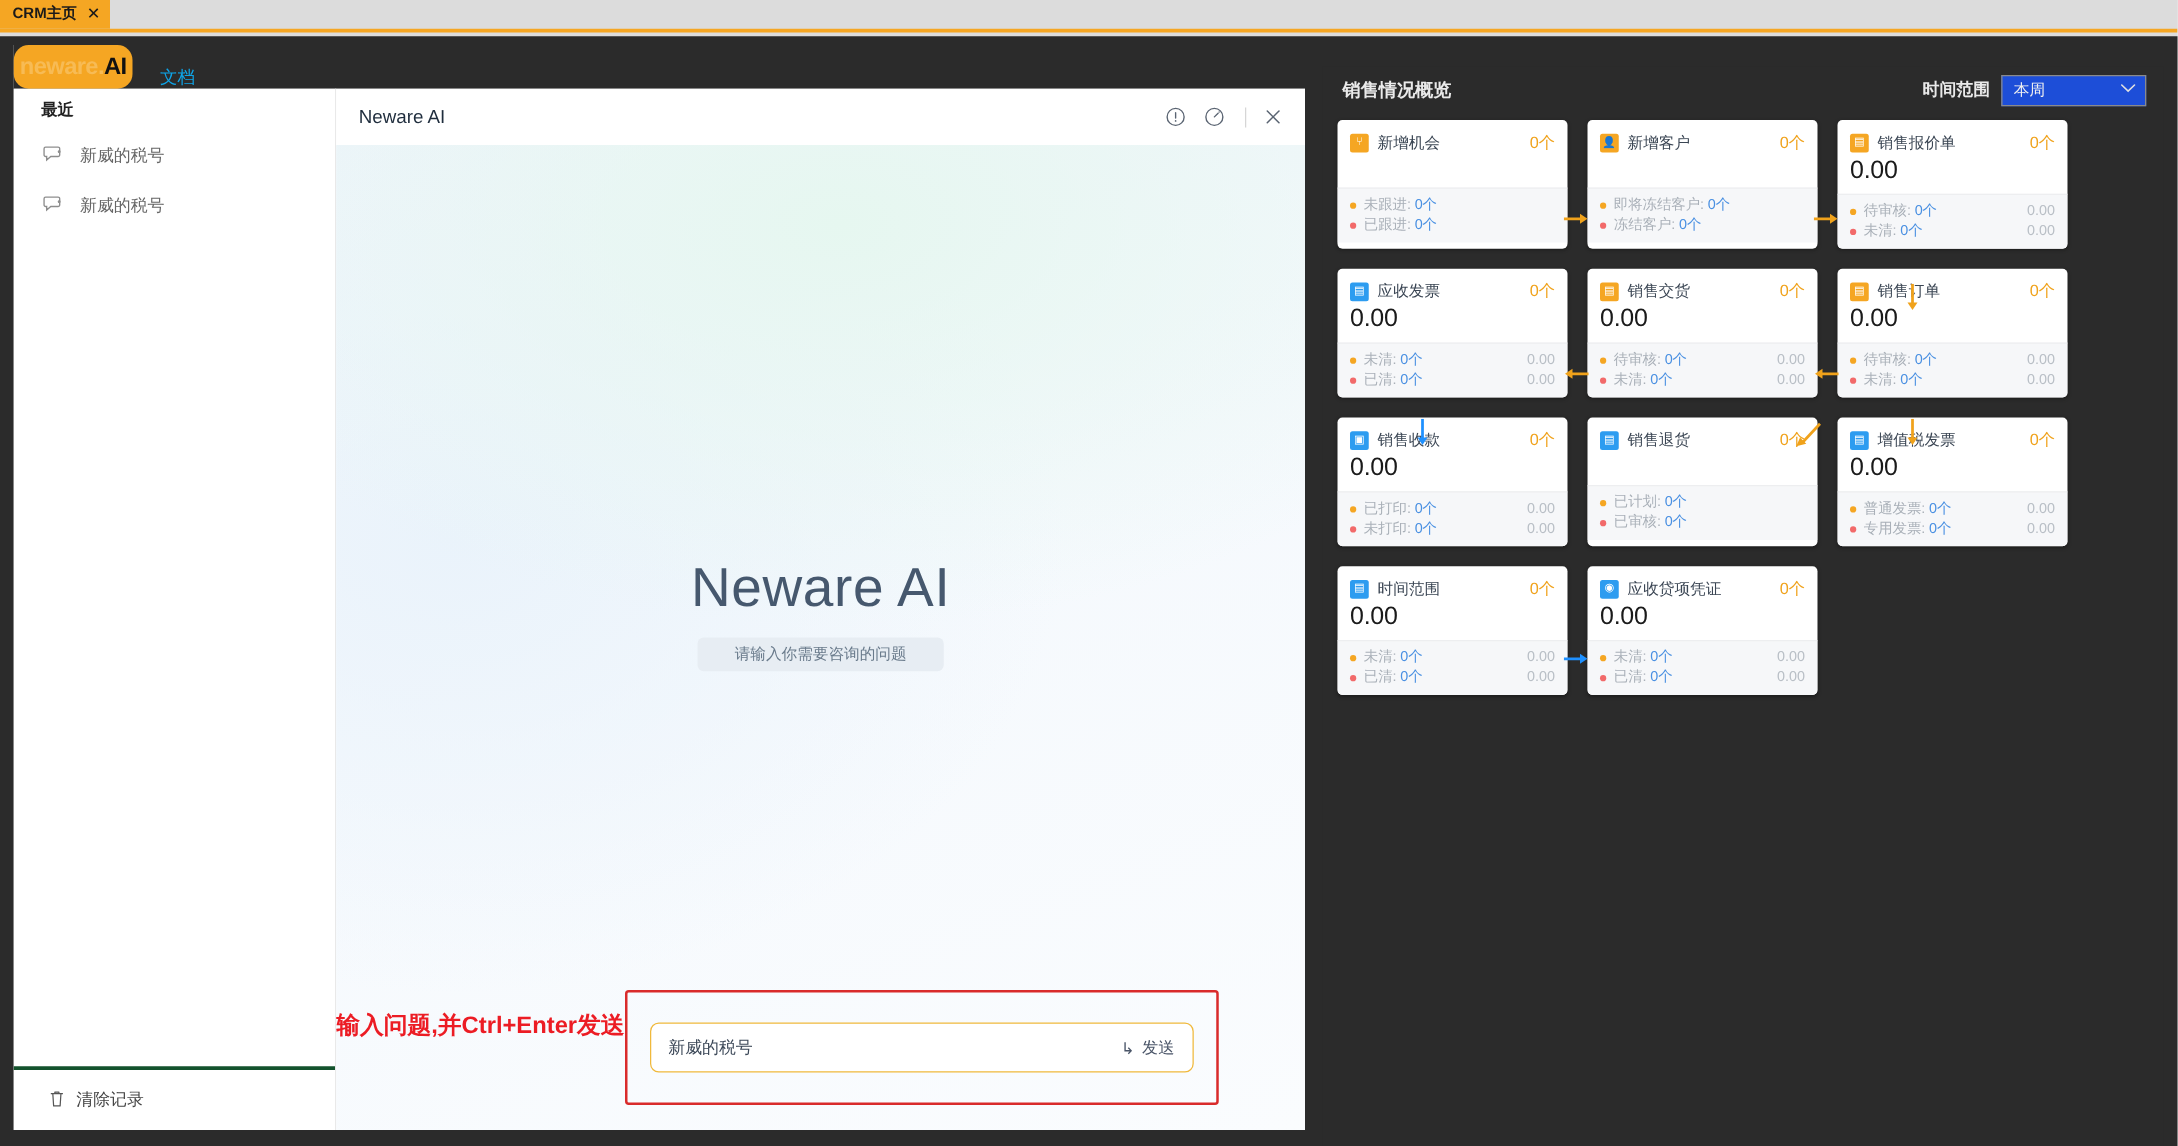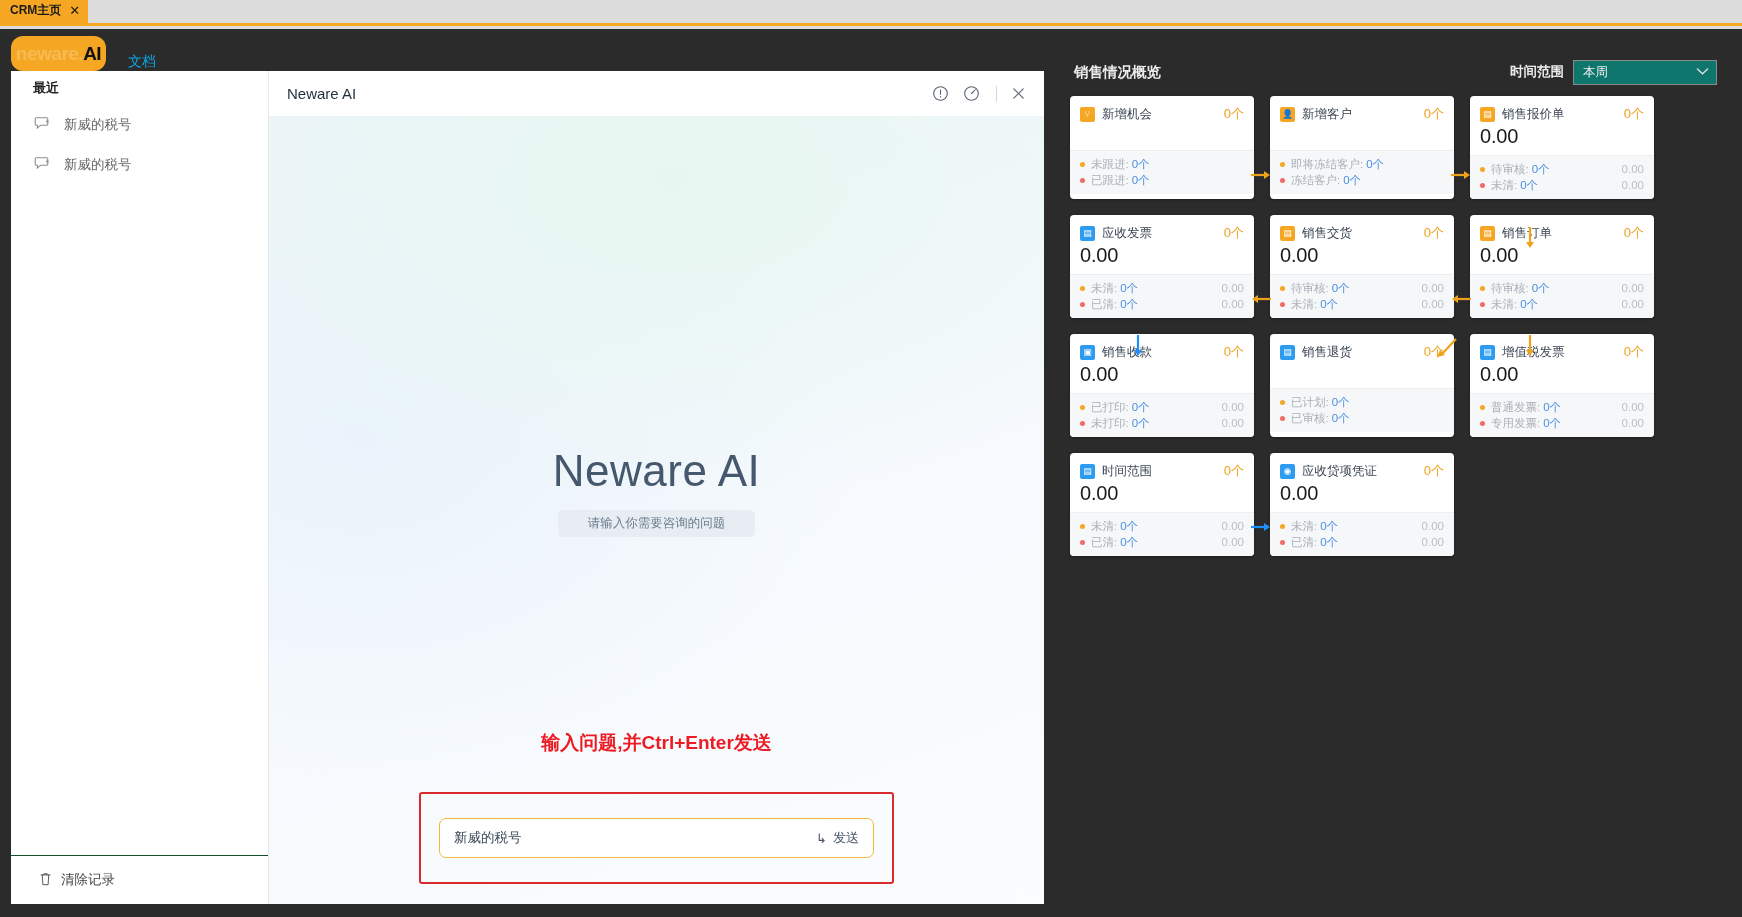--- a/index.html
+++ b/index.html
@@ -96,21 +96,21 @@
   }
   #chat-list { flex: 1; overflow: hidden; }
   .chat-item {
     display: flex; align-items: center; gap: 14px;
     padding: 11px 0 11px 22px;
     font-size: 13.5px; color: #666;
     cursor: pointer;
   }
   .chat-item svg { flex: 0 0 auto; }
   #sidebar-footer {
-    border-top: 1px solid #14532d;
+    border-top: 3px solid #14532d;
     padding: 15px 0 15px 28px;
     display: flex; align-items: center; gap: 9px;
     font-size: 13.5px; color: #444; cursor: pointer;
   }
 
   
   #chat-pane { flex: 1; display: flex; flex-direction: column; min-width: 0; }
   #chat-header {
     height: 45px; flex: 0 0 auto;
     display: flex; align-items: center;
@@ -138,21 +138,21 @@
     letter-spacing: 0.5px;
   }
   #hero-sub {
     display: inline-block; margin-top: 14px;
     background: #e7edf3; color: #6a7b8c;
     font-size: 12.5px; border-radius: 5px;
     padding: 5px 30px;
   }
   #compose-wrap {
     position: absolute; left: 0; right: 0; bottom: 20px;
-    display: flex; flex-direction: column; align-items: center;
+    display: flex; align-items: center;
   }
   #hint-text {
     color: #ec1c24; font-size: 19px; font-weight: bold;
     margin-bottom: 36px;
   }
   #compose-outline {
     width: 475px;
     border: 2px solid #d92b2b;
     border-radius: 3px;
     padding: 24px 18px;
@@ -181,22 +181,22 @@
     width: 673px; height: 868px;
     background: #2b2b2b;
   }
   #dash-header {
     height: 38px; display: flex; align-items: center;
     padding: 0 14px 0 16px;
   }
   #dash-title { font-size: 14.5px; font-weight: bold; color: #eaeaea; flex: 1; }
   #range-label { font-size: 13.5px; font-weight: bold; color: #eaeaea; margin-right: 9px; }
   #range-select {
-    width: 144px; height: 25px;
-    background: #0f766e; border: 1px solid #8a8a8a;
+    width: 116px; height: 25px;
+    background: #1d4ed8; border: 1px solid #8a8a8a;
     color: #f0f0f0; font-size: 12.5px;
     display: flex; align-items: center; justify-content: space-between;
     padding: 0 7px 0 9px; cursor: pointer;
   }
   #range-select .chev { font-size: 10px; color: #ddd; }
 
   #grid-area { position: relative; padding: 5px 12px 0 12px; }
   .card-row { display: flex; gap: 16px; margin-bottom: 16px; }
   .kcard {
     width: 184px;

